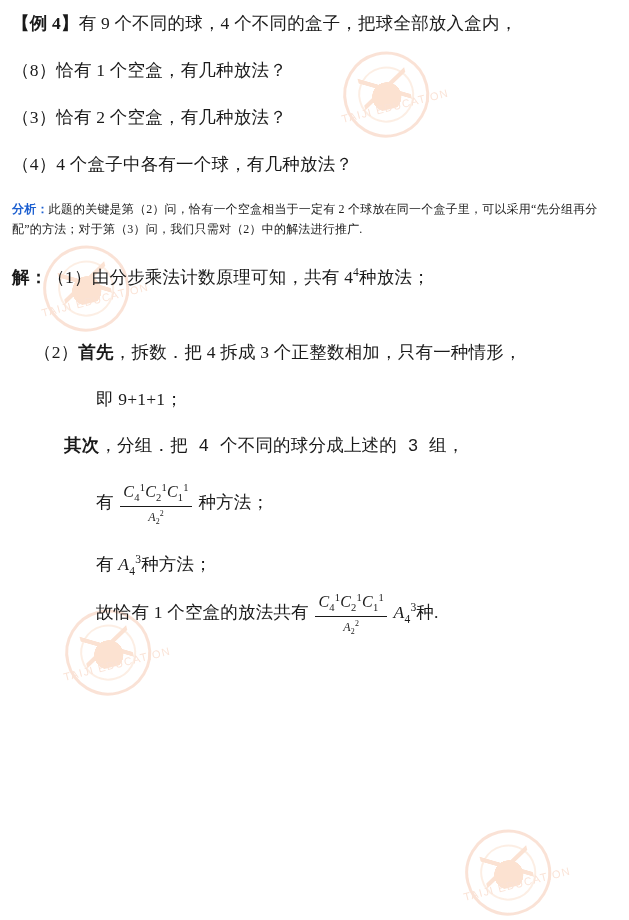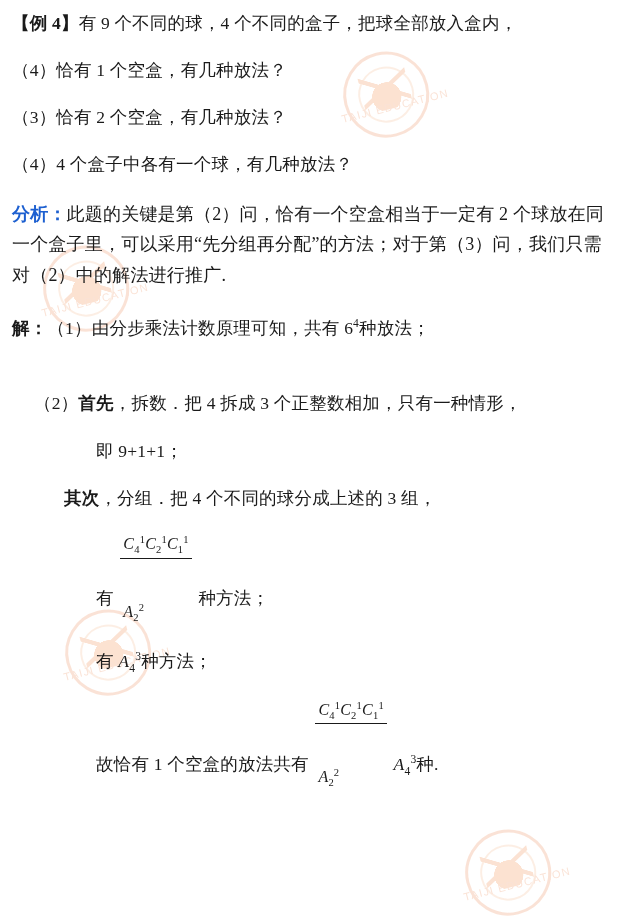--- a/index.html
+++ b/index.html
@@ -81,58 +81,57 @@
     padding: 10px 14px 0 12px;
     box-sizing: border-box;
   }
   .line {
     font-size: 17.5px;
     line-height: 1.55;
     margin: 0 0 20px 0;
     letter-spacing: 0.2px;
   }
   .indent-1 { padding-left: 22px; margin-top: 48px; }
-  .indent-2 { padding-left: 52px; }
+  .indent-2 { padding-left: 52px; font-family: Liberation Mono, monospace; }
   .indent-3 { padding-left: 84px; }
   .bold { font-weight: bold; }
   .kw-blue {
     color: #1c5fd0;
     font-weight: bold;
   }
   .para {
-    font-size: 18px;
+    font-size: 12px;
     line-height: 1.72;
     margin: 0 0 14px 0;
     letter-spacing: 0.2px;
   }
   sup.exp, sub.sb {
     font-style: normal;
     font-size: 0.66em;
     line-height: 0;
   }
   sup.exp { vertical-align: super; }
   sub.sb  { vertical-align: sub; }
 
   .frac {
     display: inline-block;
     vertical-align: -0.72em;
-    text-align: left;
+    text-align: center;
     margin: 0 2px;
   }
   .frac > .num {
     display: block;
     padding: 0 3px 1px 3px;
     border-bottom: 1.2px solid #1a1a1a;
     font-size: 16px;
   }
   .frac > .den {
     display: block;
     padding: 1px 3px 0 3px;
-    font-size: 16px;
-    margin-top: 40px;
+    font-size: 12px;
   }
   .comb {
     font-style: italic;
     white-space: nowrap;
   }
 </style>
 </head>
 <body>
 
 <div class="watermark-layer">
@@ -157,30 +156,30 @@
     <div class="wm-text">TAIJI EDUCATION</div>
   </div>
 </div>
 
 <div class="page">
 
   <p class="line">
     <span class="bold">【例 4】</span><span>有 9 个不同的球，4 个不同的盒子，把球全部放入盒内，</span>
   </p>
 
-  <p class="line">（4）恰有 1 个空盒，有几种放法？</p>
+  <p class="line">（8）恰有 1 个空盒，有几种放法？</p>
   <p class="line">（3）恰有 2 个空盒，有几种放法？</p>
   <p class="line">（4）4 个盒子中各有一个球，有几种放法？</p>
 
   <p class="para">
     <span class="kw-blue">分析：</span><span>此题的关键是第（2）问，恰有一个空盒相当于一定有 2 个球放在同一个盒子里，可以采用“先分组再分配”的方法；对于第（3）问，我们只需对（2）中的解法进行推广.</span>
   </p>
 
   <p class="line" style="margin-top:24px;">
-    <span class="bold">解：</span><span>（1）</span><span>由分步乘法计数原理可知，共有 6</span><sup class="exp">4</sup><span>种放法；</span>
+    <span class="bold">解：</span><span>（1）</span><span>由分步乘法计数原理可知，共有 4</span><sup class="exp">4</sup><span>种放法；</span>
   </p>
 
   <p class="line indent-1">
     <span>（2）</span><span class="bold">首先</span><span>，拆数．把 4 拆成 3 个正整数相加，只有一种情形，</span>
   </p>
 
   <p class="line indent-3">即 9+1+1；</p>
 
   <p class="line indent-2">
     <span class="bold">其次</span><span>，分组．把 4 个不同的球分成上述的 3 组，</span>
@@ -189,21 +188,21 @@
   <p class="line indent-3" style="margin-bottom:24px;">
     <span>有</span>
     <span class="frac">
       <span class="num"><span class="comb">C<sub class="sb">4</sub><sup class="exp">1</sup>C<sub class="sb">2</sub><sup class="exp">1</sup>C<sub class="sb">1</sub><sup class="exp">1</sup></span></span>
       <span class="den"><span class="comb">A<sub class="sb">2</sub><sup class="exp">2</sup></span></span>
     </span>
     <span>种方法；</span>
   </p>
 
 
-  <p class="line indent-3" style="margin-bottom:22px;">
+  <p class="line indent-3" style="margin-bottom:12px;">
     <span>有</span>
     <span class="comb">A<sub class="sb">4</sub><sup class="exp">3</sup></span><span>种方法；</span>
   </p>
 
   <p class="line indent-3">
     <span>故恰有 1 个空盒的放法共有</span>
     <span class="frac">
       <span class="num"><span class="comb">C<sub class="sb">4</sub><sup class="exp">1</sup>C<sub class="sb">2</sub><sup class="exp">1</sup>C<sub class="sb">1</sub><sup class="exp">1</sup></span></span>
       <span class="den"><span class="comb">A<sub class="sb">2</sub><sup class="exp">2</sup></span></span>
     </span>

